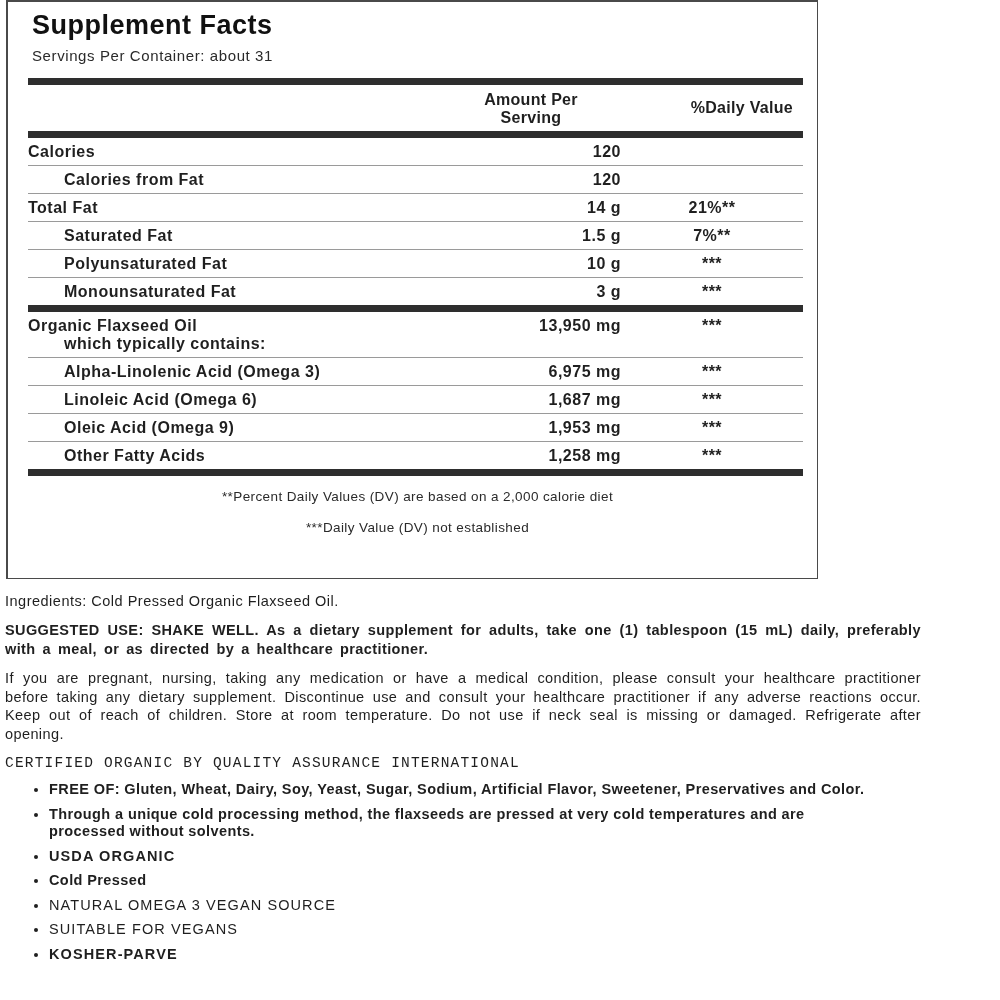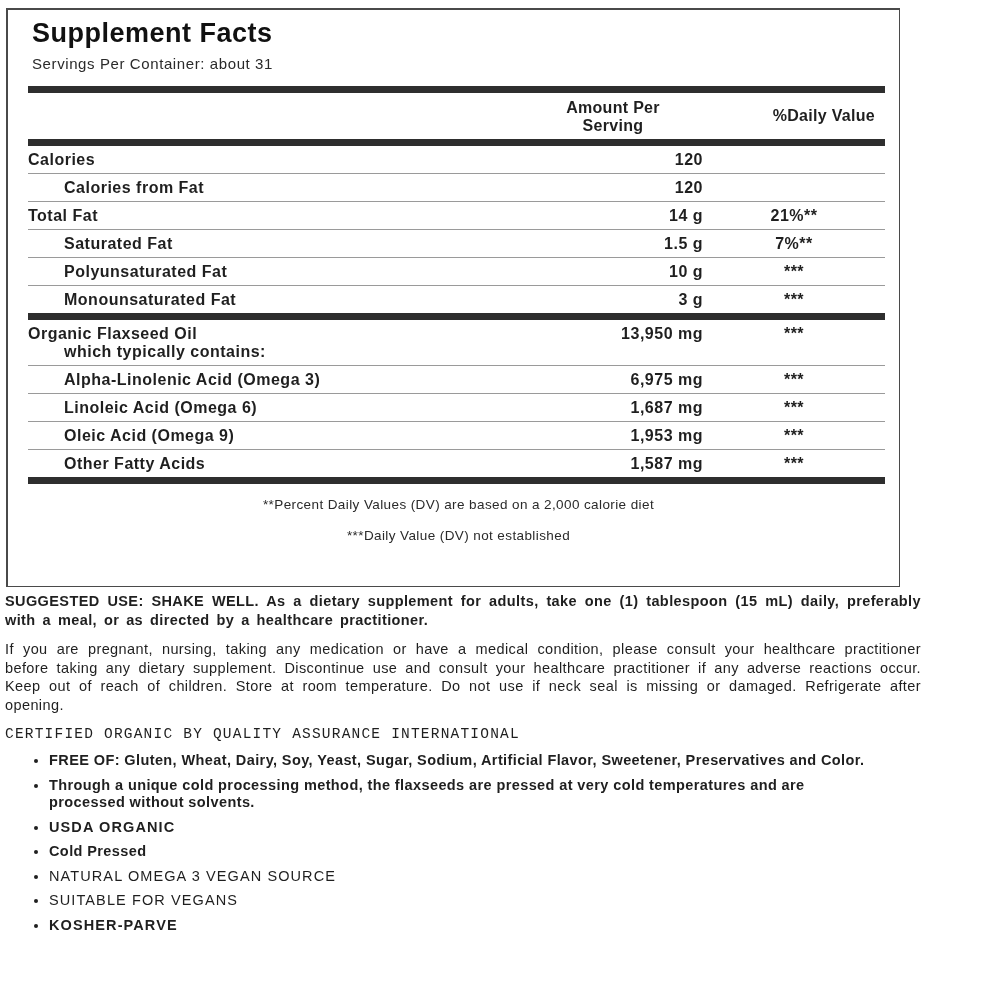--- a/index.html
+++ b/index.html
@@ -8,22 +8,22 @@
     width: 1000px; height: 1000px;
     font-family: "Liberation Sans", "DejaVu Sans", sans-serif;
     color: #1f1f1f;
     position: relative;
     overflow: hidden;
   }
 
   
   .panel {
     position: absolute;
-    left: 6px; top: 8px;
-    width: 894px;
+    left: 6px; top: 0;
+    width: 812px;
     height: 579px;
     border: 1px solid #4a4a4a;
     border-left: 2px solid #4a4a4a;
     border-top: 2px solid #4a4a4a;
     background: #ffffff;
     padding: 6px 0 8px 0;
   }
   .panel-head { padding: 2px 14px 0 24px; }
   .sf-title {
     font-size: 27px;
@@ -210,34 +210,35 @@
       <div class="cell amount">1,687 mg</div>
       <div class="cell dv">***</div>
     </div>
     <div class="row">
       <div class="cell name sub">Oleic Acid (Omega 9)</div>
       <div class="cell amount">1,953 mg</div>
       <div class="cell dv">***</div>
     </div>
     <div class="row last">
       <div class="cell name sub">Other Fatty Acids</div>
-      <div class="cell amount">1,587 mg</div>
+      <div class="cell amount">1,258 mg</div>
       <div class="cell dv">***</div>
     </div>
 
     <div class="thickbar"></div>
   </div>
 
   <div class="footnotes">
     <div class="footnote">**Percent Daily Values (DV) are based on a 2,000 calorie diet</div>
     <div class="footnote">***Daily Value (DV) not established</div>
   </div>
 </div>
 
 <div class="below">
+  <div class="ingredients">Ingredients: Cold Pressed Organic Flaxseed Oil.</div>
   <div class="para bold">SUGGESTED USE: SHAKE WELL. As a dietary supplement for adults, take one (1) tablespoon (15 mL) daily, preferably with a meal, or as directed by a healthcare practitioner.</div>
   <div class="para">If you are pregnant, nursing, taking any medication or have a medical condition, please consult your healthcare practitioner before taking any dietary supplement. Discontinue use and consult your healthcare practitioner if any adverse reactions occur. Keep out of reach of children. Store at room temperature. Do not use if neck seal is missing or damaged. Refrigerate after opening.</div>
   <div class="certification">CERTIFIED ORGANIC BY QUALITY ASSURANCE INTERNATIONAL</div>
   <ul class="features">
     <li class="bold">FREE OF: Gluten, Wheat, Dairy, Soy, Yeast, Sugar, Sodium, Artificial Flavor, Sweetener, Preservatives and Color.</li>
     <li class="bold">Through a unique cold processing method, the flaxseeds are pressed at very cold temperatures and are processed without solvents.</li>
     <li class="bold caps">USDA ORGANIC</li>
     <li class="bold">Cold Pressed</li>
     <li class="caps">NATURAL OMEGA 3 VEGAN SOURCE</li>
     <li class="caps">SUITABLE FOR VEGANS</li>

